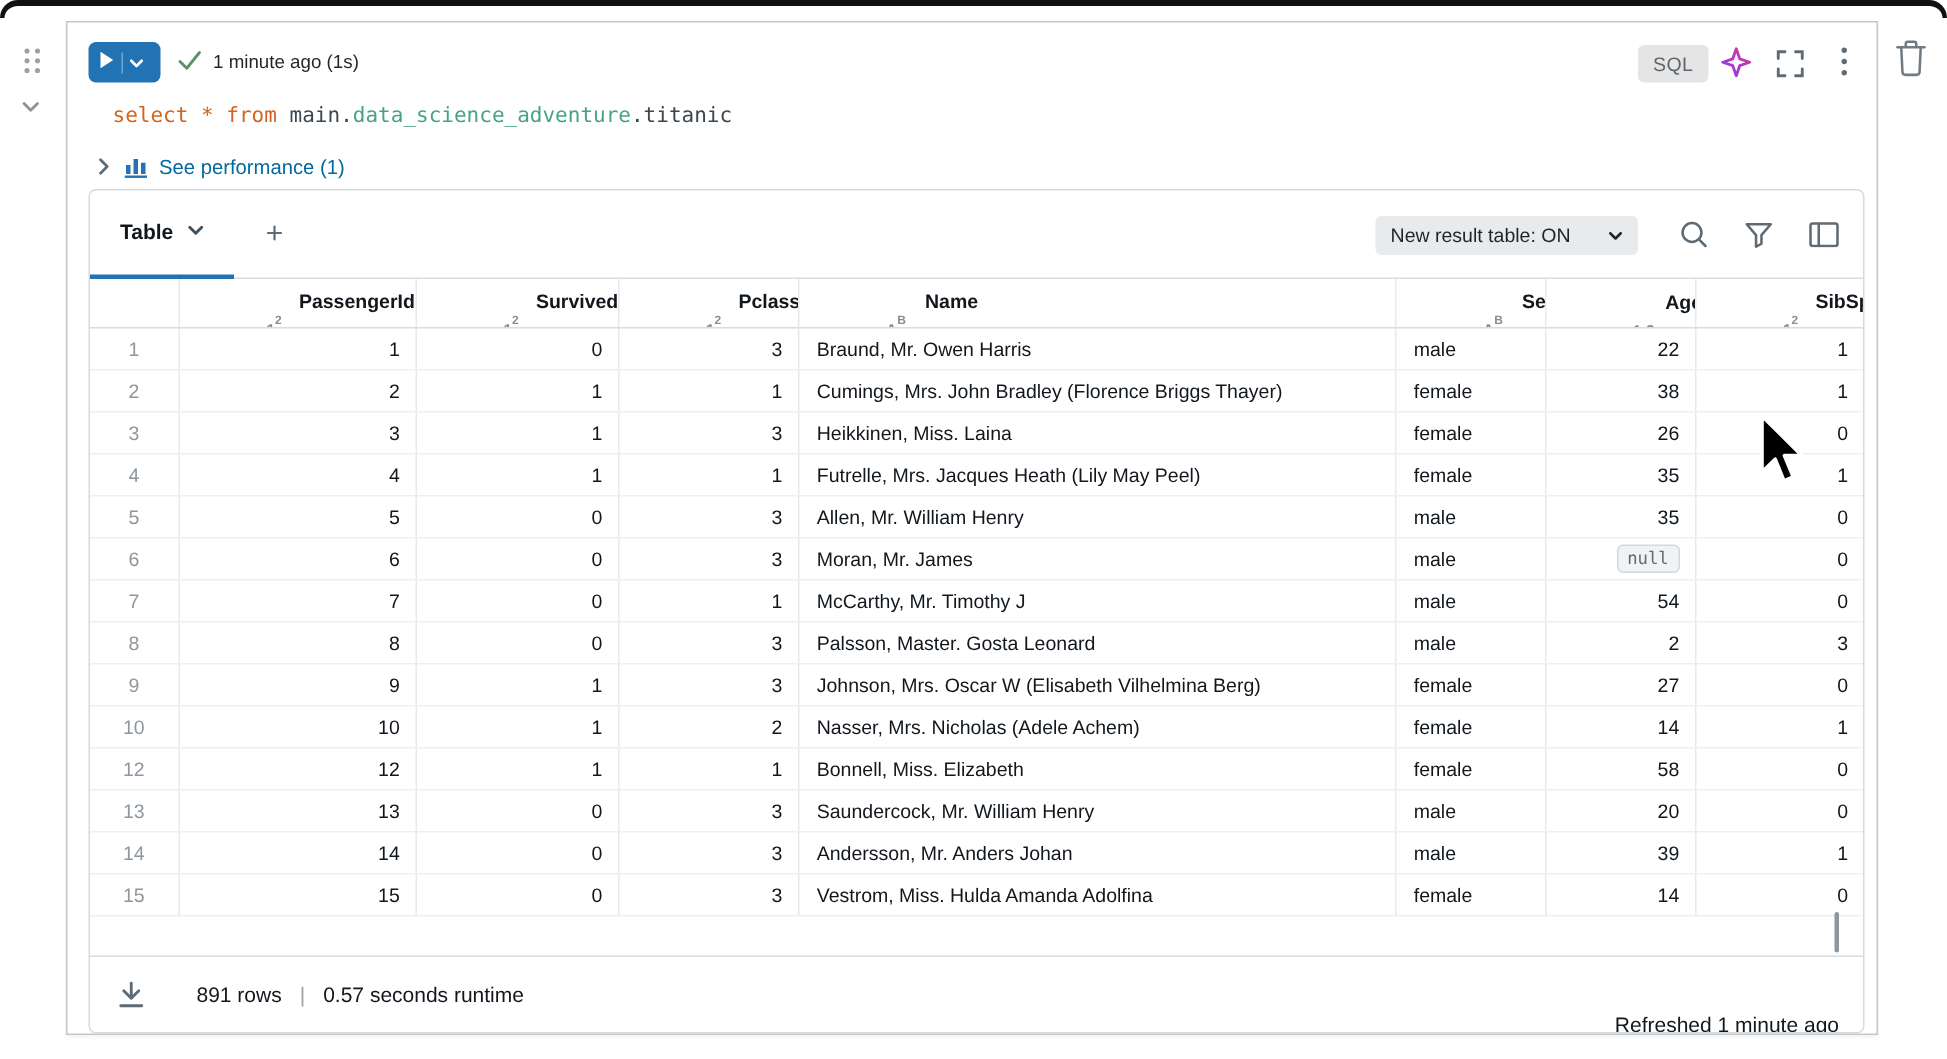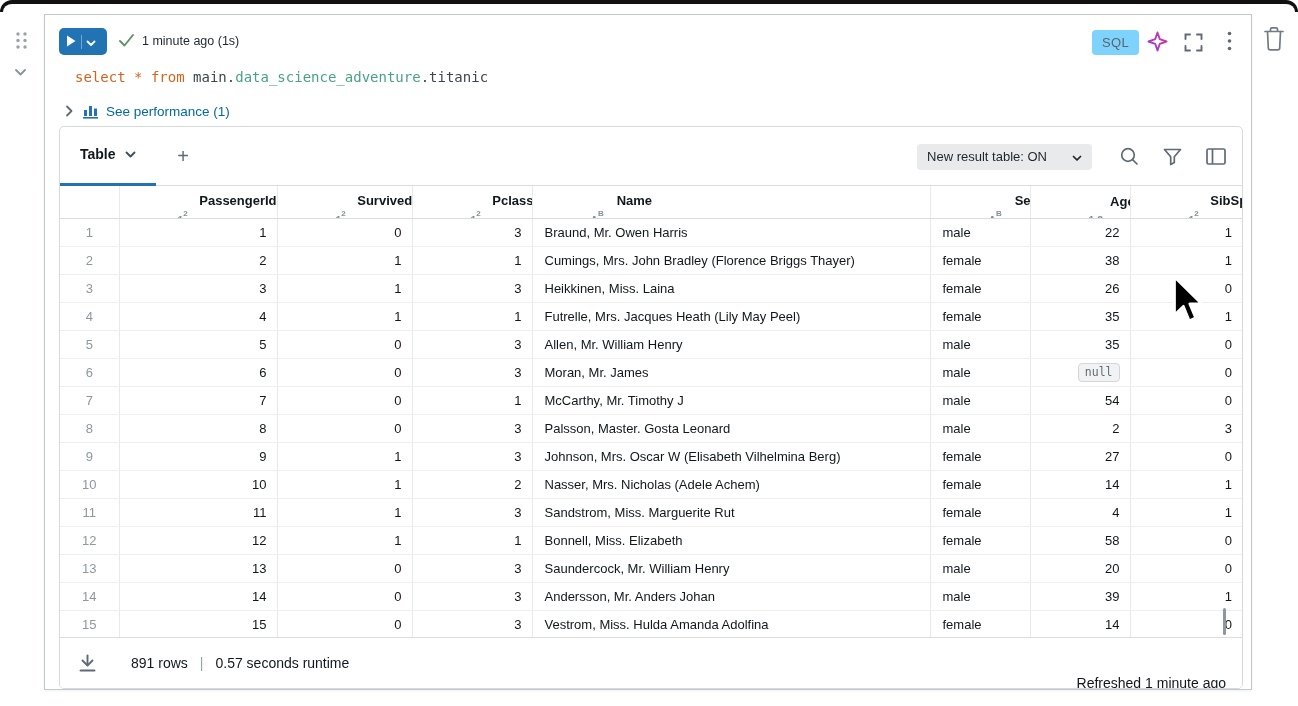--- a/index.html
+++ b/index.html
@@ -22,21 +22,21 @@
     border:1px solid #c3c8cc; border-radius:0; background:#fff;
     box-shadow:0 1px 3px rgba(0,0,0,.06); }
 
   .run-btn { left:14px; top:13px; width:48px; height:27px; background:#2173b4;
     border-radius:5px; display:flex; align-items:center; cursor:pointer; }
   .run-btn .play { margin-left:7px; }
   .run-btn .rdiv { width:1px; height:14px; background:rgba(255,255,255,.38); margin:0 4px 0 5px; }
   .check-icon { left:73px; top:18px; }
   .status-text { left:97px; top:19px; font-size:12.5px; color:#1f272d; }
 
-  .lang-badge { left:1047px; top:15px; height:25px; padding:0 10px; background:#7dd3fc;
+  .lang-badge { left:1047px; top:15px; height:25px; padding:0 10px; background:#e5e5e5;
     border-radius:4px; font-size:13px; color:#5a6570; display:flex; align-items:center; letter-spacing:.3px; }
   .sparkle-btn { left:1102px; top:16px; cursor:pointer; }
   .expand-btn  { left:1139px; top:18px; cursor:pointer; }
   .kebab-btn   { left:1178px; top:16px; cursor:pointer; padding:0 4px; }
   .trash-btn { left:1262px; top:26px; cursor:pointer; }
 
   .code-line { left:30px; top:54px; font-family:"DejaVu Sans Mono", monospace;
     font-size:14px; white-space:pre; }
   .tok-keyword { color:#d4631d; }
   .tok-operator { color:#d4631d; }
@@ -362,30 +362,20 @@
                 <td class="c0">10</td>
                 <td class="c1">10</td>
                 <td class="c2">1</td>
                 <td class="c3">2</td>
                 <td class="c4">Nasser, Mrs. Nicholas (Adele Achem)</td>
                 <td class="c5">female</td>
                 <td class="c6">14</td>
                 <td class="c7">1</td>
               </tr>
               <tr>
-                <td class="c0">11</td>
-                <td class="c1">11</td>
-                <td class="c2">1</td>
-                <td class="c3">3</td>
-                <td class="c4">Sandstrom, Miss. Marguerite Rut</td>
-                <td class="c5">female</td>
-                <td class="c6">4</td>
-                <td class="c7">1</td>
-              </tr>
-              <tr>
                 <td class="c0">12</td>
                 <td class="c1">12</td>
                 <td class="c2">1</td>
                 <td class="c3">1</td>
                 <td class="c4">Bonnell, Miss. Elizabeth</td>
                 <td class="c5">female</td>
                 <td class="c6">58</td>
                 <td class="c7">0</td>
               </tr>
               <tr>

